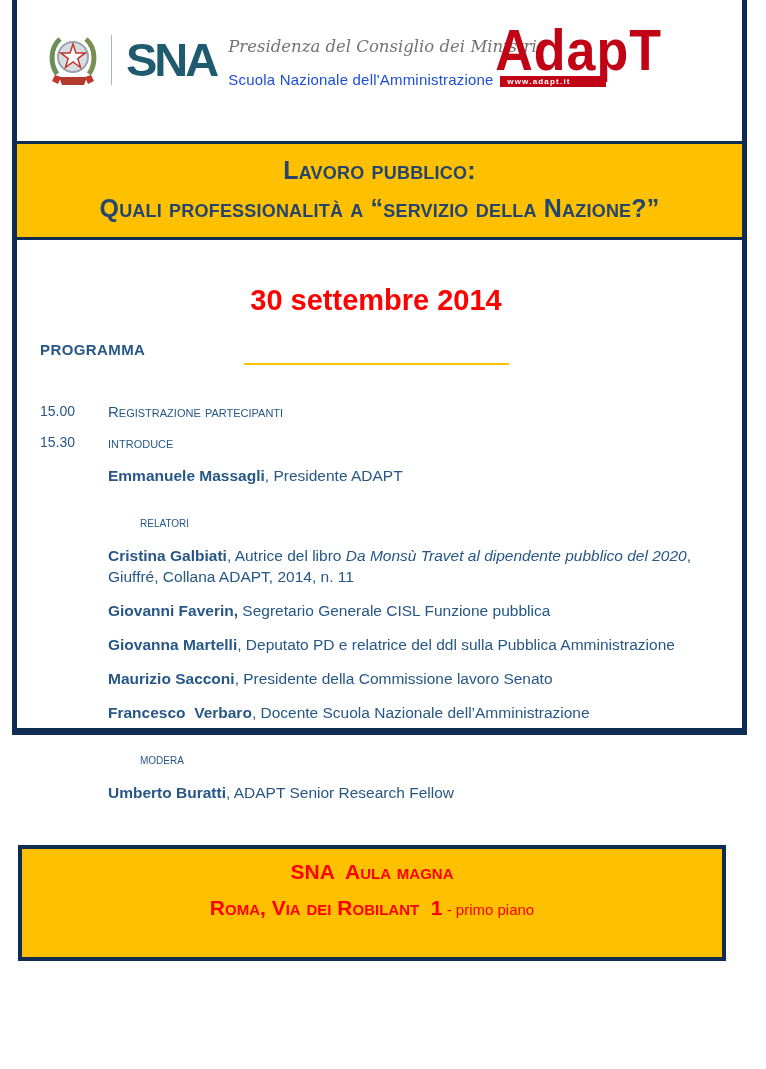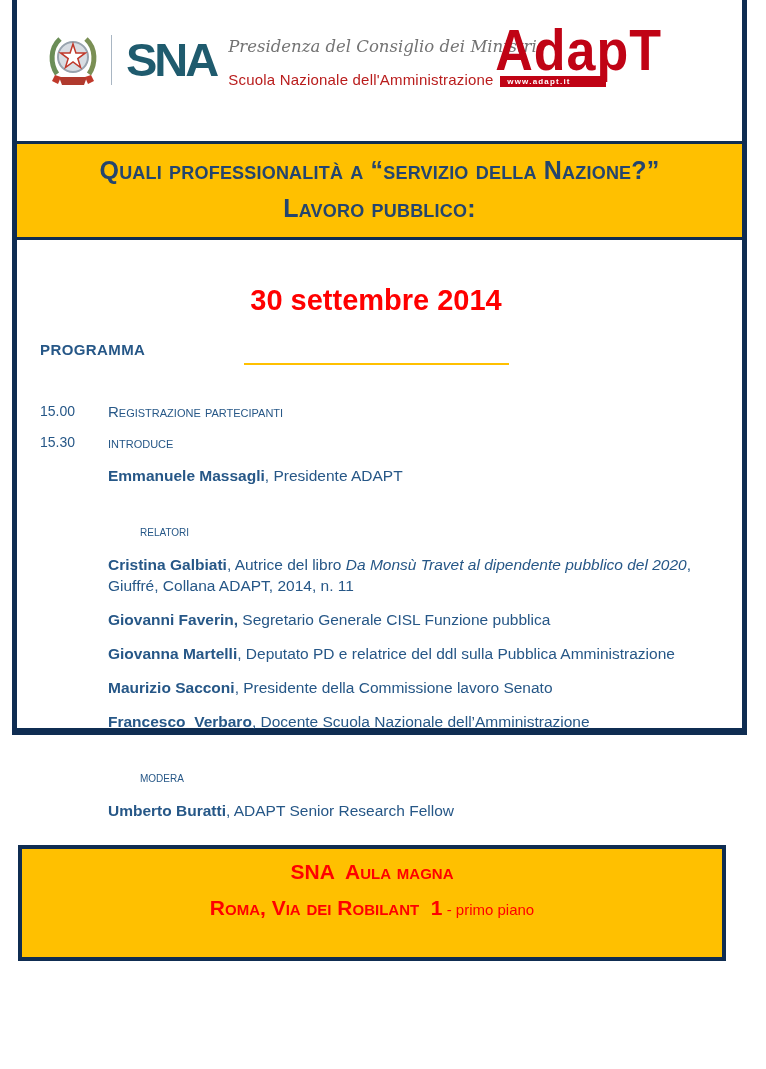--- a/index.html
+++ b/index.html
@@ -22,21 +22,21 @@
   .divider { width:1px; height:50px; background:#a9b6c3; margin:0 14px 0 12px; }
   .sna-acronym {
     font-size:47px; font-weight:bold; color:var(--sna_teal,#1F5B6E);
     letter-spacing:-3px; line-height:58px;
   }
   .sna-text { margin-left:12px; padding-top:4px; }
   .sna-script {
     font-family:"DejaVu Serif", serif; font-style:italic;
     font-size:16.5px; color:#737373; line-height:20px;
   }
-  .sna-sub { font-size:15px; color:#b91c1c; margin-top:14px; letter-spacing:0.2px; }
+  .sna-sub { font-size:15px; color:#1d4ed8; margin-top:14px; letter-spacing:0.2px; }
   .adapt { position:absolute; right:80px; top:24px; }
   .adapt-text {
     font-size:52px; font-weight:bold; color:var(--adapt_red,#C00315);
     line-height:48px; letter-spacing:1px; transform:scaleY(1.1); transform-origin:top left;
     font-family:"Liberation Sans", sans-serif;
   }
   .adapt-bar {
     margin:4px 0 0 5px; width:106px; height:11px; background:var(--adapt_red,#C00315);
     color:#fff; font-size:8px; font-weight:bold; line-height:11px;
     padding-left:7px; letter-spacing:1.2px; box-sizing:border-box;
@@ -57,21 +57,21 @@
   .date { text-align:center; margin-top:44px; font-size:29px; font-weight:bold; color:var(--red,#FF0000); }
   .programma { margin-top:24px; font-size:15px; font-weight:bold; letter-spacing:0.4px; }
   .prog-underline { width:265px; margin:5px auto 0; border-bottom:2px solid var(--gold,#FFC000); }
   .schedule { margin-top:38px; font-size:15px; }
   .row { display:flex; margin-bottom:14px; }
   .time { width:68px; font-size:14px; flex:0 0 68px; }
   .slabel { font-variant:small-caps; font-size:15px; }
   .person { margin:0 0 13px 68px; font-size:15.5px; line-height:21px; white-space:pre-wrap; max-width:615px; }
   .bold { font-weight:bold; }
   .italic { font-style:italic; }
-  .section-label { margin:37px 0 15px 68px; font-variant:small-caps; font-size:14px;padding-left:32px; }
+  .section-label { margin:28px 0 15px 68px; font-variant:small-caps; font-size:14px;padding-left:32px; }
   
   .venue {
     position:absolute; left:1px; right:16px; top:845px;
     border:4px solid var(--navy_border,#0F2D52); background:var(--gold,#FFC000);
     text-align:center; padding:8px 0 26px; box-sizing:border-box; color:var(--red,#FF0000);
   }
   .venue-line1 { font-variant:small-caps; font-weight:bold; font-size:21px; line-height:30px; white-space:pre-wrap; }
   .venue-line2 { font-size:21px; line-height:42px; white-space:pre-wrap; }
   .venue-strong { font-variant:small-caps; font-weight:bold; }
   .venue-suffix { font-size:15px; font-weight:normal; }
@@ -99,22 +99,22 @@
         <div class="sna-sub">Scuola Nazionale dell'Amministrazione</div>
       </div>
     </div>
     <div class="adapt">
       <div class="adapt-text">AdapT</div>
       <div class="adapt-bar">www.adapt.it</div>
     </div>
   </div>
 
   <div class="title-band">
+    <div class="title-line">Lavoro pubblico:</div>
     <div class="title-line">Quali professionalità a “servizio della Nazione?”</div>
-    <div class="title-line">Lavoro pubblico:</div>
   </div>
 
   <div class="content">
     <div class="date">30 settembre 2014</div>
     <div class="programma">PROGRAMMA</div>
     <div class="prog-underline"></div>
 
     <div class="schedule">
       <div class="row">
         <div class="time">15.00</div>

